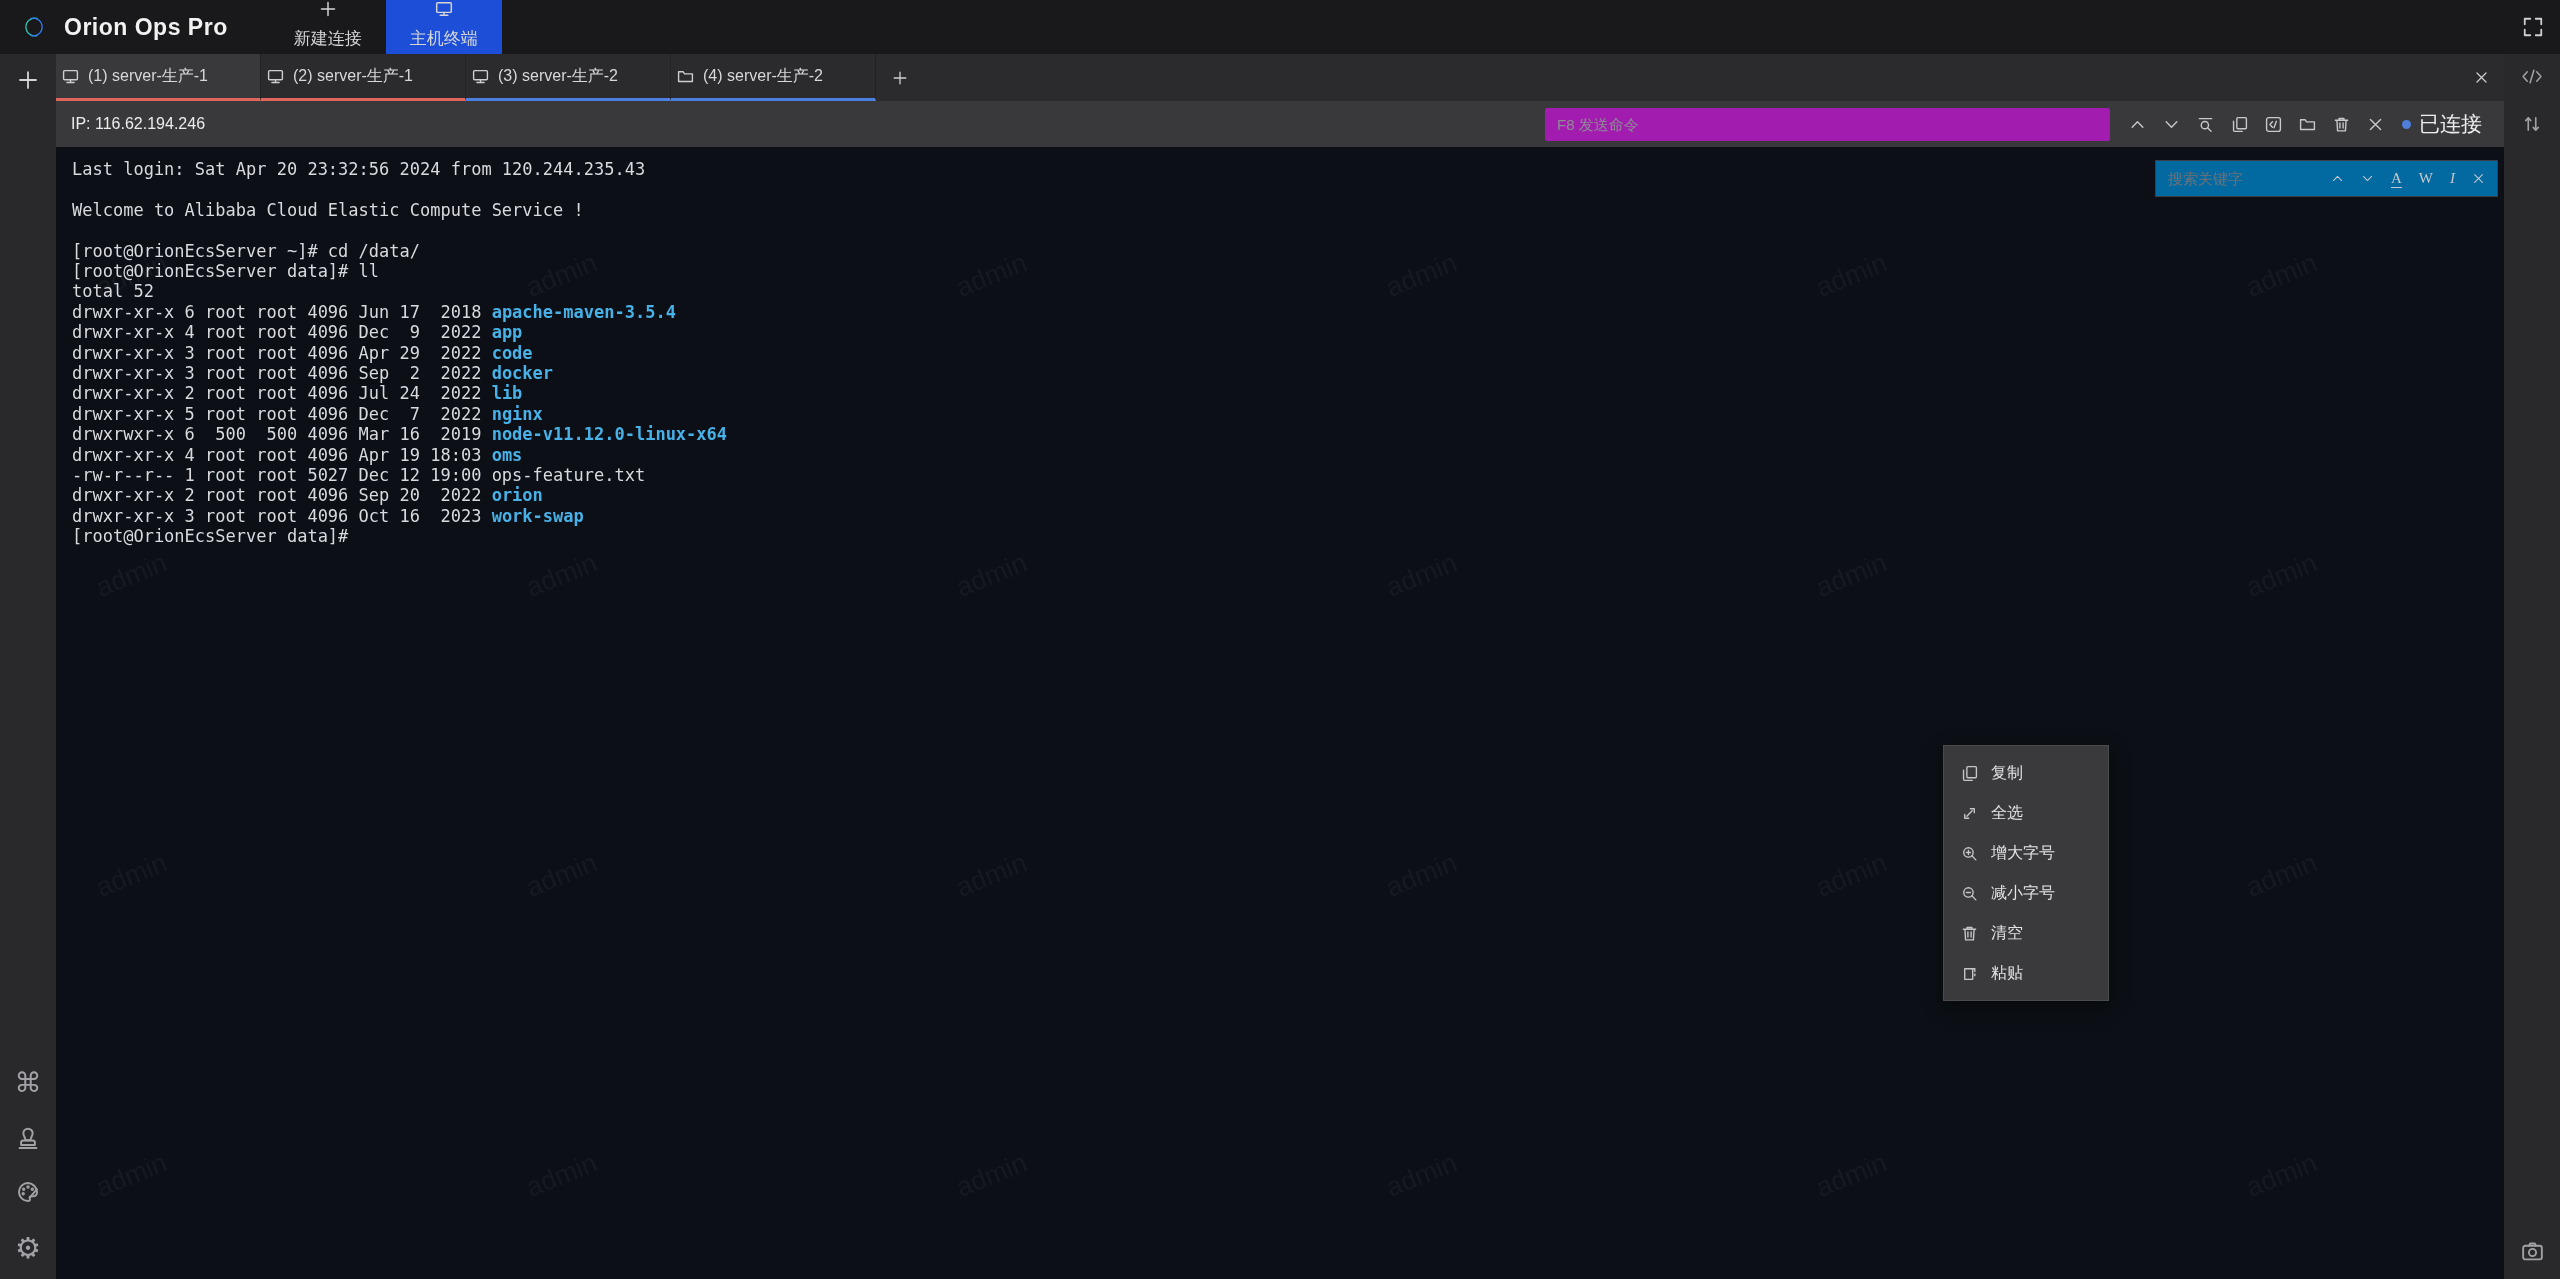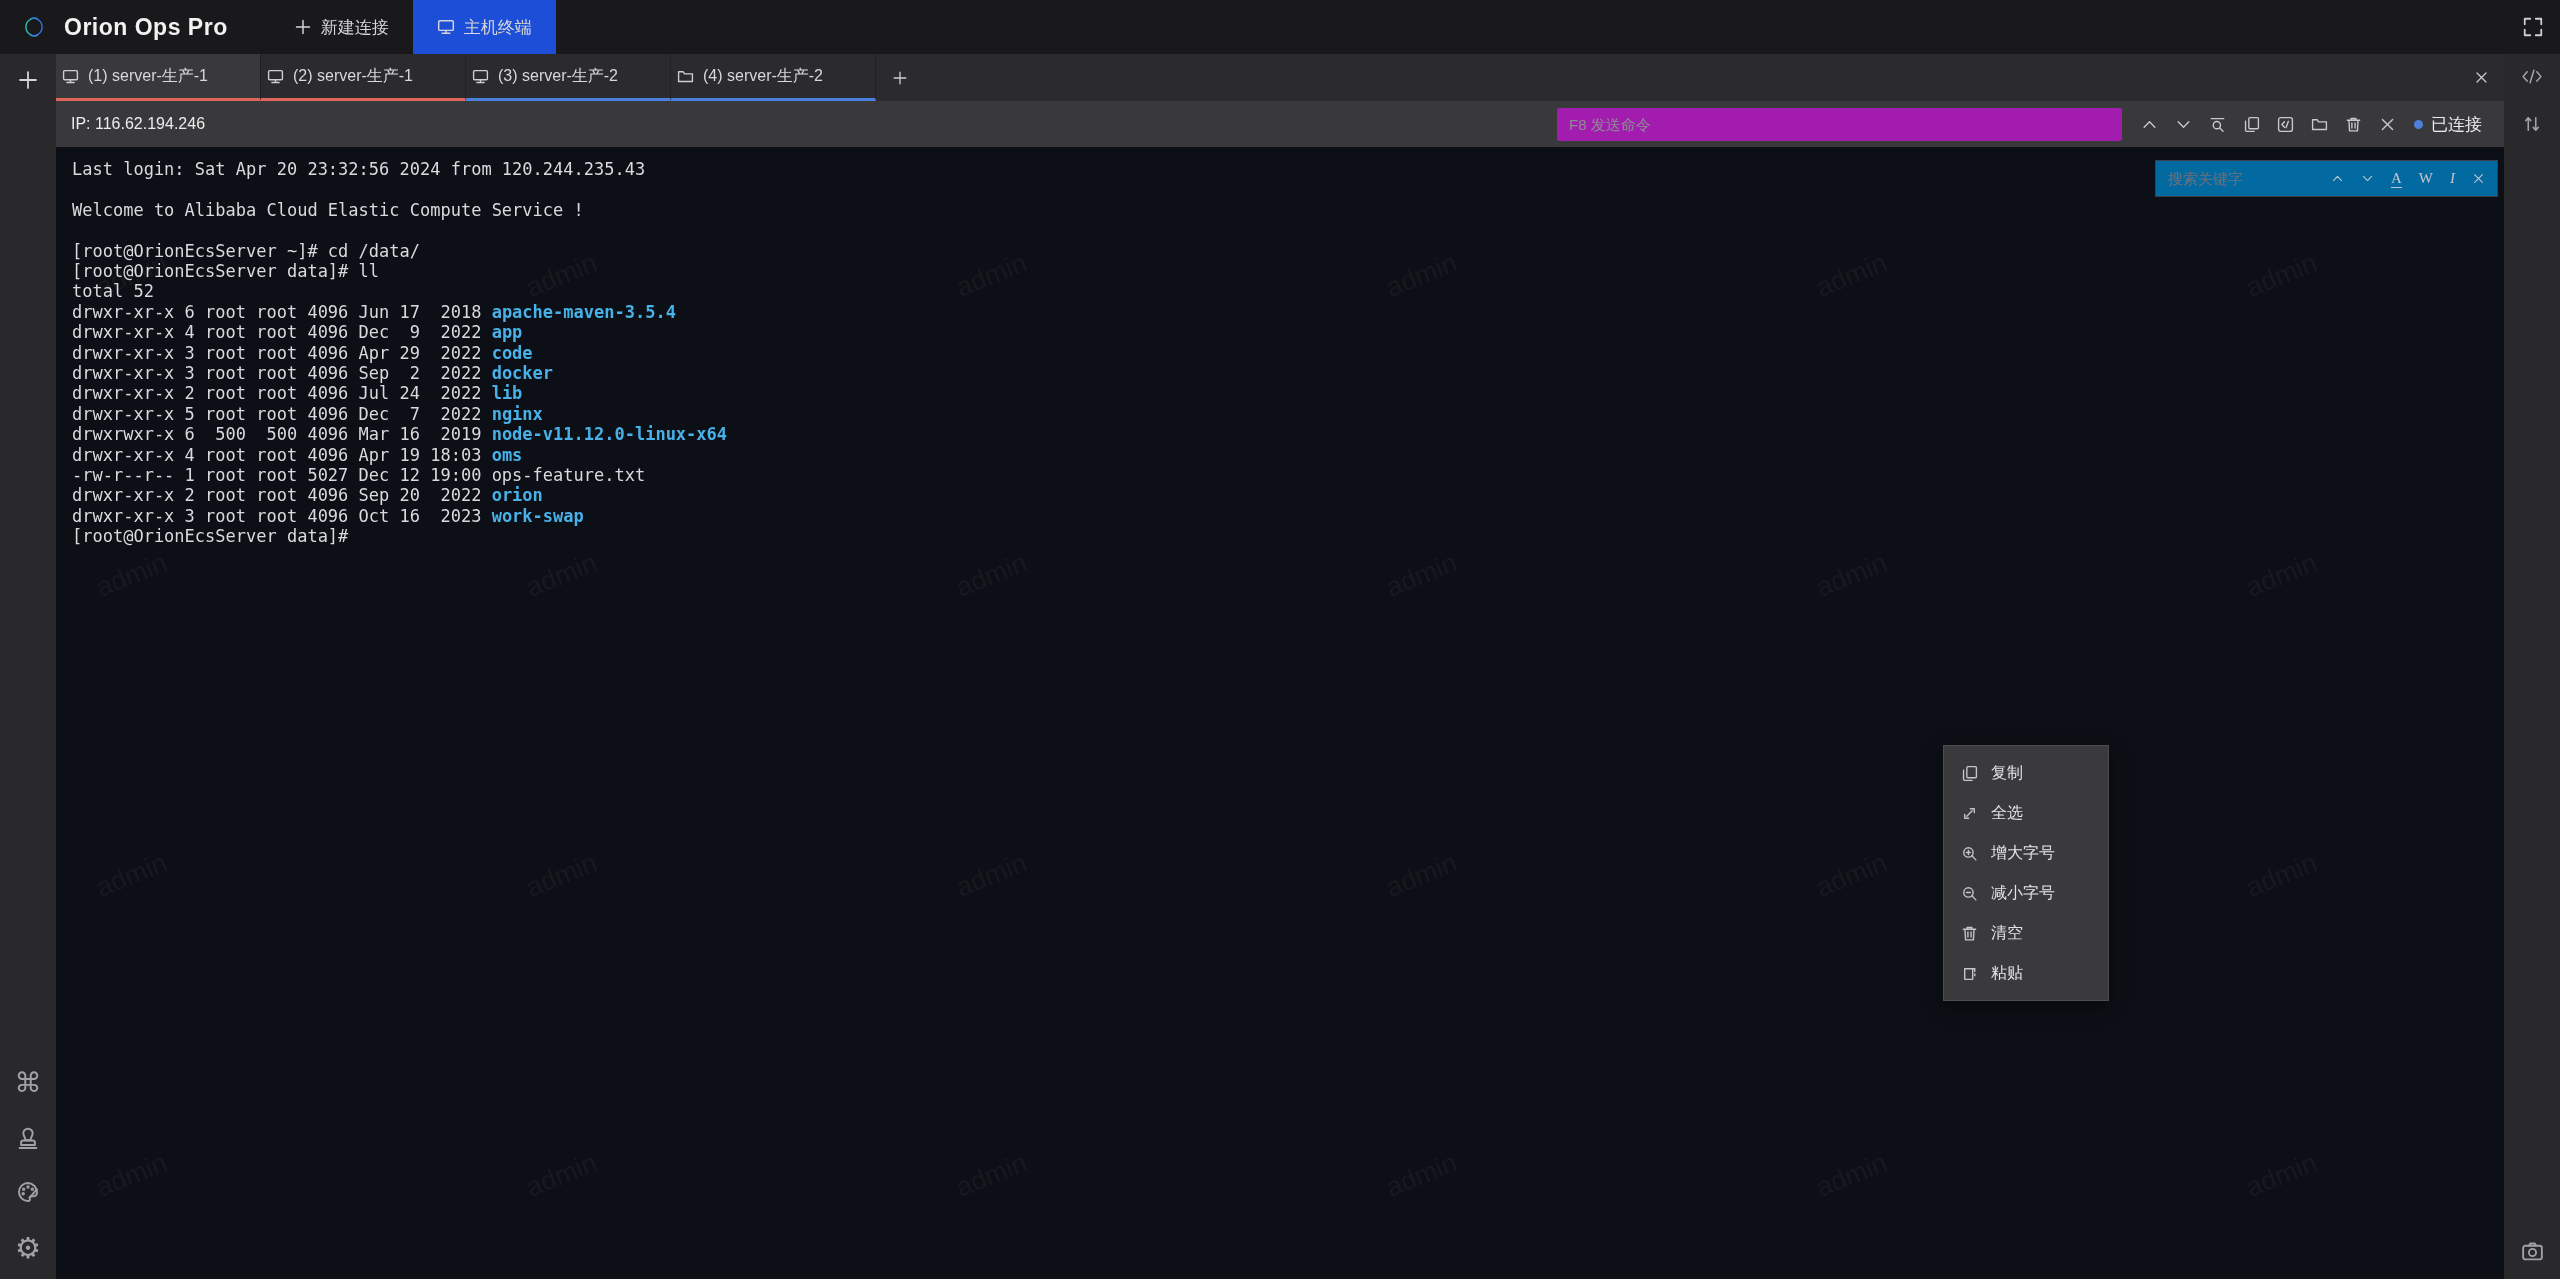--- a/index.html
+++ b/index.html
@@ -5,21 +5,21 @@
   * { margin:0; padding:0; box-sizing:border-box; }
   html,body { width:2560px; height:1279px; overflow:hidden; background:#19191b;
               font-family:"Liberation Sans","DejaVu Sans",sans-serif; position:relative; }
   svg { stroke:currentColor; fill:none; stroke-width:1.3; stroke-linecap:round; stroke-linejoin:round; width:100%; height:100%; display:block; }
 
   
   .topbar { height:54px; background:#19191b; display:flex; align-items:center; padding-left:16px; position:relative; z-index:10; }
   .logo { width:36px; height:36px; margin-right:12px; }
   .app-title { color:#f2f2f2; font-size:23px; font-weight:bold; letter-spacing:.5px; }
   .topmenu { display:flex; height:54px; margin-left:42px; }
-  .topmenu-item { display:flex; align-items:center; gap:9px; padding:0 24px; color:#d6d6d8; font-size:17px; cursor:pointer; }
+  .topmenu-item { display:flex; align-items:center; gap:9px; padding:0 24px; color:#d6d6d8; font-size:17px; cursor:pointer;flex-direction:column; }
   .topmenu-item.active { background:#1d4ed8; }
   .tm-icon { width:18px; height:18px; color:#d6d6d8; }
   .fullscreen-btn { margin-left:auto; margin-right:16px; width:22px; height:22px; color:#cfcfd2; }
 
   
   .main { display:flex; height:1225px; }
   .side { width:56px; background:#29292b; display:flex; flex-direction:column; align-items:center; flex-shrink:0; position:relative; z-index:10; }
   .side .icon-btn { color:#a2a2a6; }
   .icon-btn { display:flex; align-items:center; justify-content:center; cursor:pointer; }
   .side-plus { width:24px; height:24px; margin-top:14px; }
@@ -48,21 +48,21 @@
   .toolbar { height:46px; background:#39393b; display:flex; align-items:center; padding:0 10px 0 15px; }
   .ip-label { color:#ececee; font-size:16px; }
   .cmd-input { margin-left:auto; width:565px; height:33px; background:#a21caf; border:none; outline:none; border-radius:2px;
                color:#dddde0; font-size:15px; padding:0 12px; font-family:"Liberation Sans","DejaVu Sans",sans-serif; }
   .cmd-input::placeholder { color:#8d8d93; }
   .tb-icons { display:flex; align-items:center; margin-left:10px; }
   .tb-btn { width:34px; height:30px; color:#c9c9cd; }
   .tb-btn .icon-wrap { width:17px; height:17px; }
   .status { display:flex; align-items:center; gap:8px; margin:0 12px 0 10px; }
   .status-dot { width:9px; height:9px; border-radius:50%; }
-  .status-label { color:#ececee; font-size:17px; }
+  .status-label { color:#ececee; font-size:21px; }
 
   
   .terminal { flex:1; background:#0c1016; position:relative; overflow:hidden; }
   .term-lines { padding:12px 0 0 8px; font-family:"DejaVu Sans Mono","Liberation Mono",monospace;
                 font-size:17px; line-height:20.4px; color:#d8dade; }
   .tline { white-space:pre; min-height:20.4px;margin-left:8px; }
   .dirname { font-weight:bold; }
 
   
   .search-widget { position:absolute; top:13px; right:6px; width:343px; height:37px; background:#0369a1;

